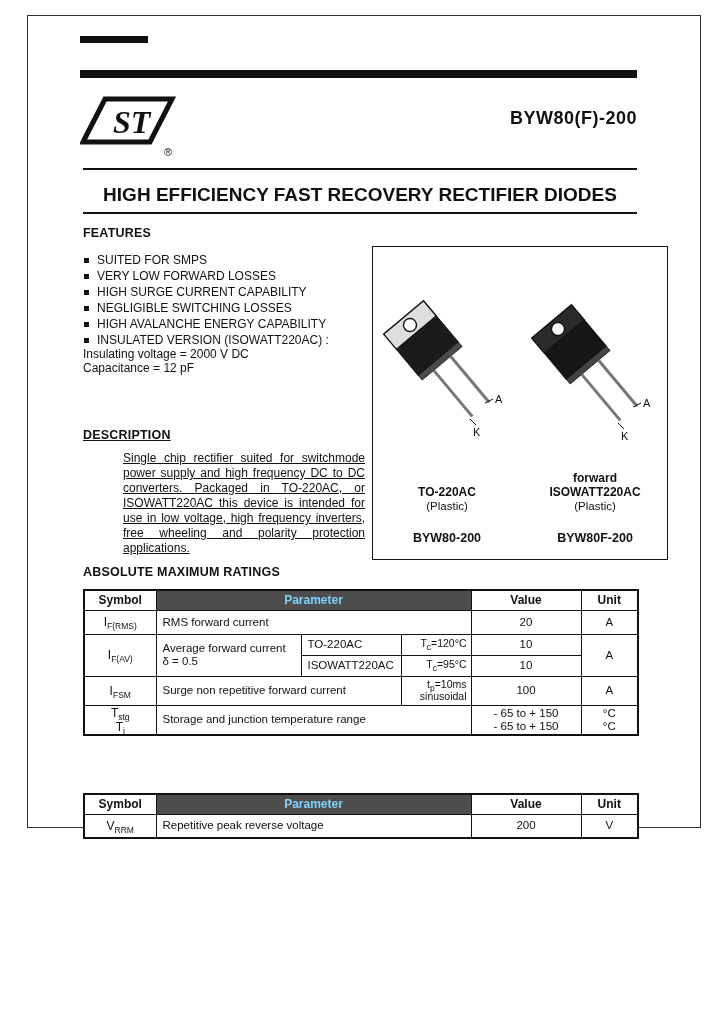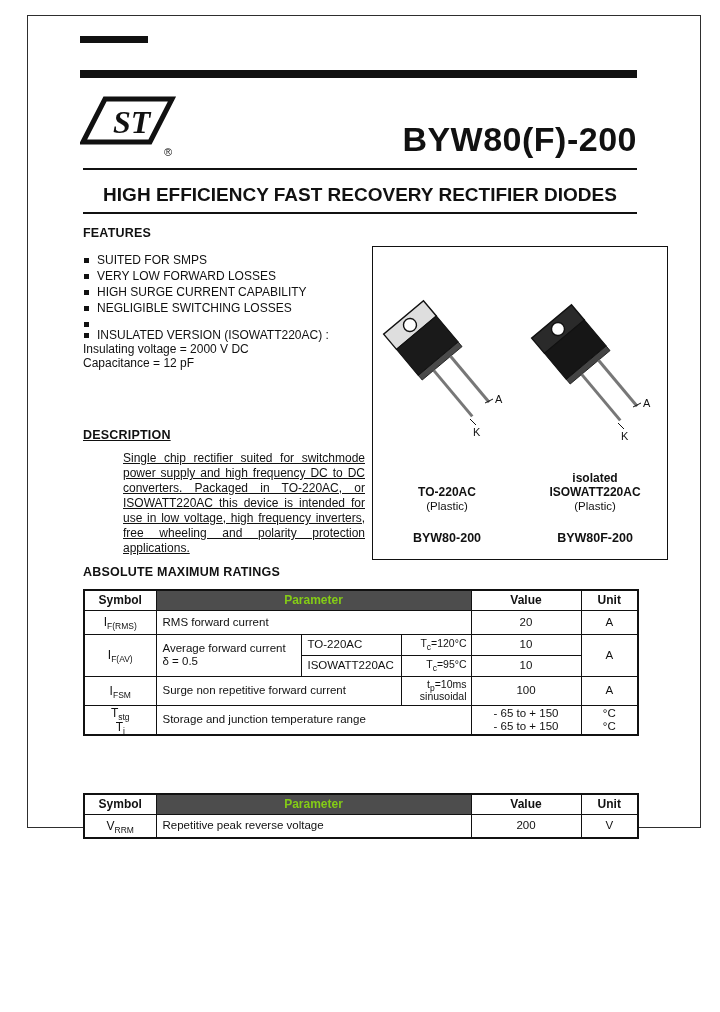--- a/index.html
+++ b/index.html
@@ -6,21 +6,21 @@
   html,body { background:#ffffff; }
   body { font-family:"Liberation Sans", sans-serif; color:#111; }
   .page { position:relative; width:720px; height:844px; background:#fff; overflow:hidden; }
   .abs { position:absolute; }
   .frame { position:absolute; left:27px; top:15px; right:19px; bottom:16px; border:1px solid #2e2e2e; }
 
   .bar-short { left:80px; top:36px; width:68px; height:7px; background:#111; }
   .bar-long  { left:80px; top:70px; width:557px; height:8px; background:#111; }
 
   .logo { left:80px; top:94px; width:100px; height:66px; }
-  .part-number { right:83px; top:120px; font-size:34px; font-weight:bold; letter-spacing:.5px; }
+  .part-number { right:83px; top:108px; font-size:18px; font-weight:bold; letter-spacing:.5px; }
 
   .rule   { left:83px; width:554px; background:#111; }
   .rule-1 { top:168px; height:2px; }
   .rule-2 { top:212px; height:2px; }
   .rule-footer { left:80px; top:895px; width:557px; height:1px; background:#111; }
 
   .title { left:83px; top:184px; width:554px; text-align:center; font-size:19px; font-weight:bold; white-space:nowrap; }
 
   .section-heading { font-size:12.5px; font-weight:bold; letter-spacing:.2px; }
 
@@ -46,21 +46,21 @@
   .descr p { margin-top:9px; font-size:12px; line-height:15px; text-align:justify;margin-left:40px; }
 
   .amr-heading { left:83px; top:565px; }
 
   table { border-collapse:collapse; table-layout:fixed; width:554px; background:#fff; }
   .tbl1 { left:83px; top:589px; }
   .tbl2 { left:83px; top:793px; }
   table, td, th { border:1px solid #111; }
   table { border-width:2px; }
   th { font-size:12px; font-weight:bold; height:20px; }
-  th.ph { background:#4d4d4d; color:#84cc16; }
+  th.ph { background:#4d4d4d; color:#7dd3fc; }
   td { vertical-align:middle; }
   td.sym  { text-align:center; font-size:12px; }
   td.param{ text-align:left; padding:2px 6px; font-size:11.5px; line-height:13px; }
   td.cond { text-align:right; padding:2px 4px; font-size:10.5px; line-height:11.5px; }
   td.val, td.unit { text-align:center; font-size:11.5px; line-height:13px; }
   .h24 td { height:24px; } .h21 td { height:21px; } .h28 td { height:28px; }
   .sub { font-size:8.5px; position:relative; bottom:-3px; }
 
   .footer-left  { left:83px;  top:901px; font-size:11px; }
   .footer-right { right:83px; top:901px; font-size:11px; }
@@ -100,20 +100,21 @@
       <li>
           <span class="bullet"></span>
           <span>HIGH SURGE CURRENT CAPABILITY</span>
         </li>
       <li>
           <span class="bullet"></span>
           <span>NEGLIGIBLE SWITCHING LOSSES</span>
         </li>
       <li>
           <span class="bullet"></span>
+          <span>HIGH AVALANCHE ENERGY CAPABILITY</span>
         </li>
       <li>
           <span class="bullet"></span>
           <span>INSULATED VERSION (ISOWATT220AC) :</span>
         </li>
     </ul>
     <div class="feature-details">
       <div>Insulating voltage = 2000 V DC</div>
       <div>Capacitance = 12 pF</div>
     </div>
@@ -148,21 +149,21 @@
       <line x1="97" y1="120" x2="103" y2="126" stroke="#111" stroke-width="1"></line>
       <text class="pin-label" x="122" y="104" fill="#111">A</text>
       <text class="pin-label" x="100" y="137" fill="#111">K</text>
     </svg>
 
     <div class="pkg-cap left-cap">
       <div class="cap-name">TO-220AC</div>
       <div class="cap-mat">(Plastic)</div>
     </div>
     <div class="pkg-cap right-cap">
-      <div class="cap-name">isolated</div>
+      <div class="cap-name">forward</div>
       <div class="cap-name">ISOWATT220AC</div>
       <div class="cap-mat">(Plastic)</div>
     </div>
     <div class="pkg-part left-part">BYW80-200</div>
     <div class="pkg-part right-part">BYW80F-200</div>
   </div>
 
   <div class="abs descr">
     <div class="section-heading">DESCRIPTION</div>
     <p>Single chip rectifier suited for switchmode power supply and high frequency DC to DC converters. Packaged in TO-220AC, or ISOWATT220AC this device is intended for use in low voltage, high frequency inverters, free wheeling and polarity protection applications.</p>

